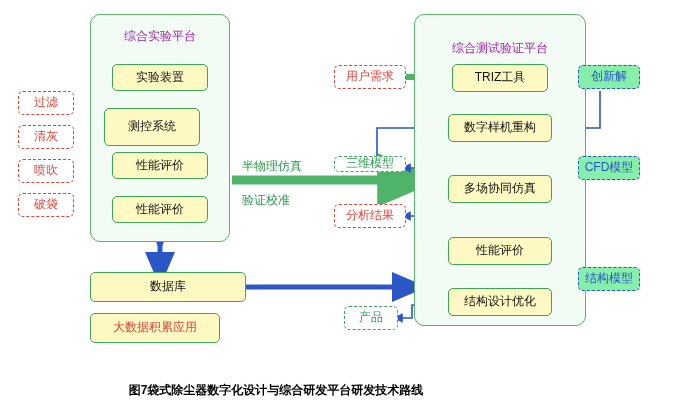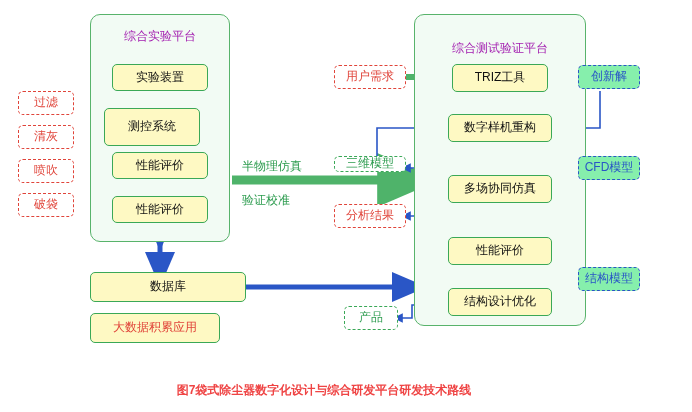--- a/index.html
+++ b/index.html
@@ -58,24 +58,23 @@
   .bdash{
     border:1.2px dashed #2a56c6;
     background:#86efac;
     color:#2a56c6;
     font-size:12px;
   }
   .caption{
     position:absolute;
     left:0;width:552px;
     text-align:center;
-    color:#ef4444;
+    color:#000000;
     font-size:12px;
     font-weight:bold;
-    padding-left:48px;
   }
   .lbl{
     position:absolute;
     font-size:12px;
     color:#2d9c4f;
     background:#ffffff;
     padding:0 2px;
     white-space:nowrap;
   }
   svg.edges{position:absolute;left:0;top:0;width:692px;height:412px;pointer-events:none;}

